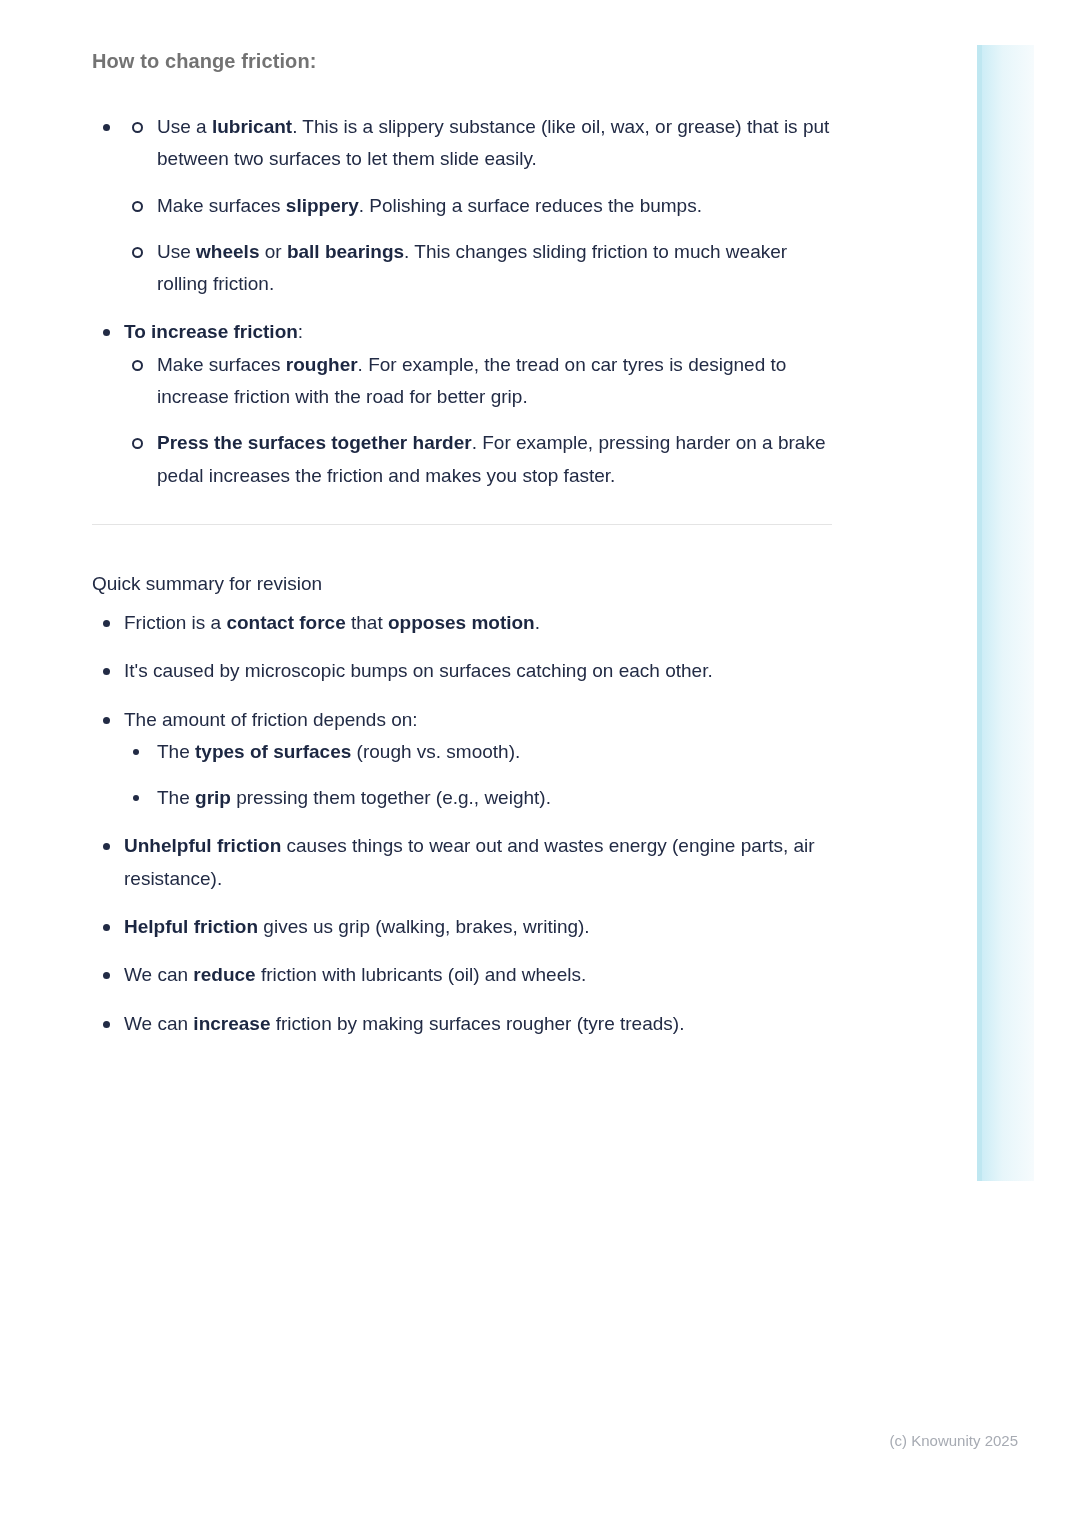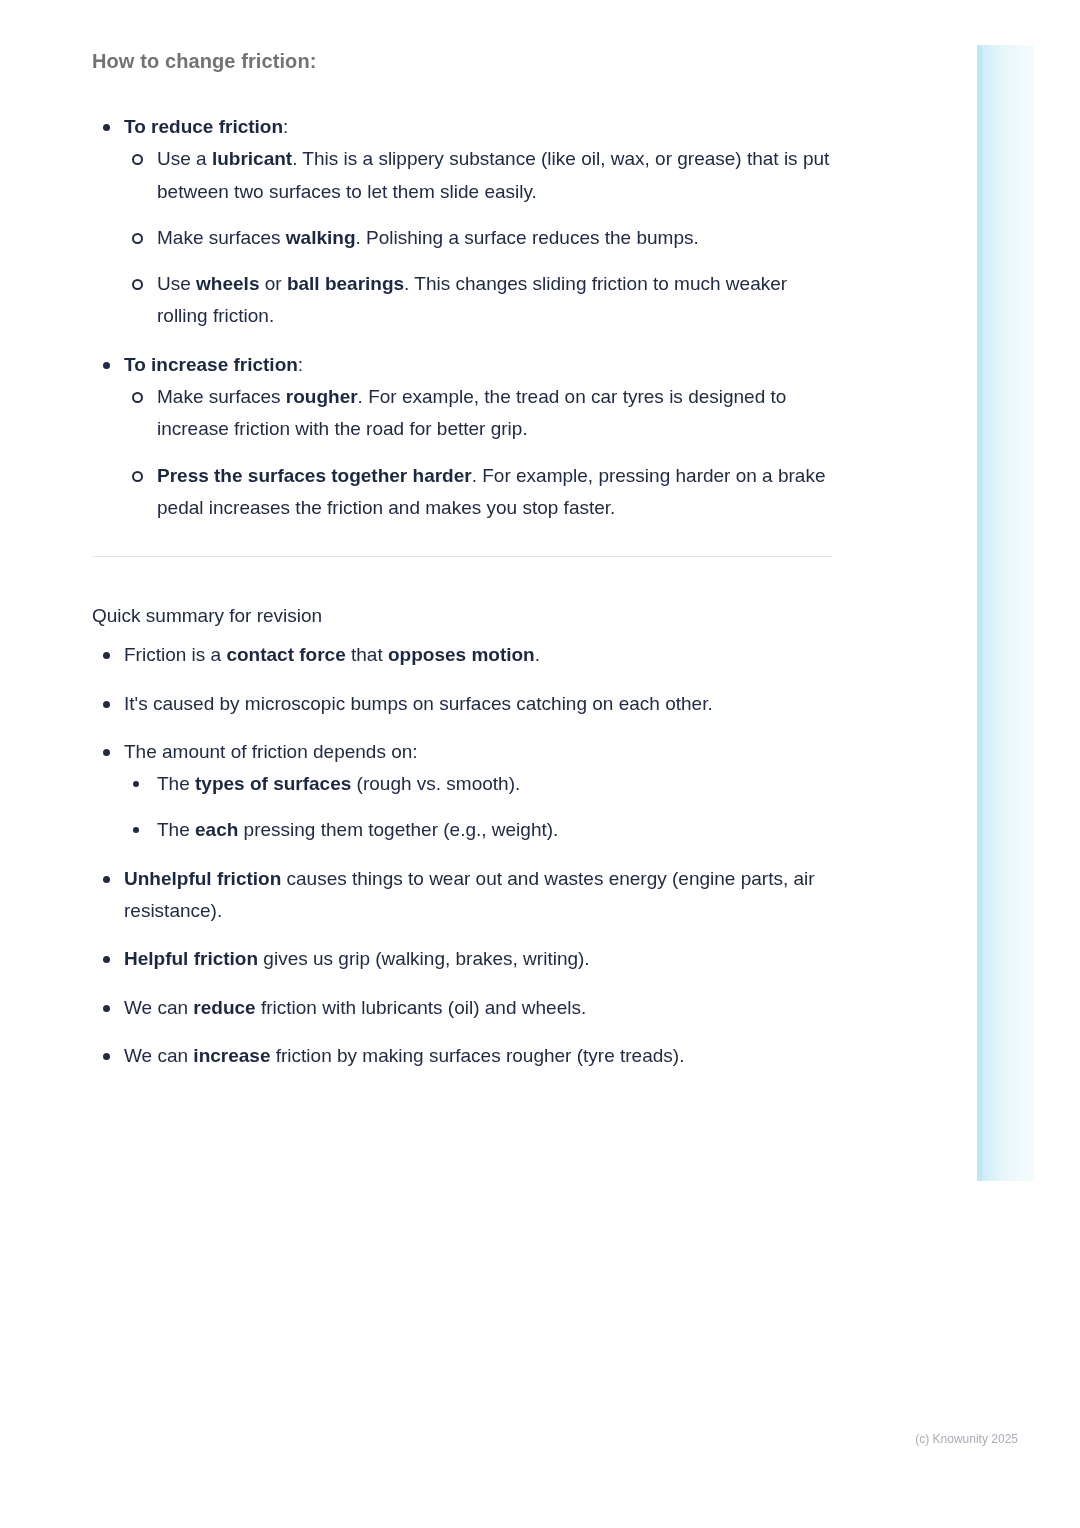--- a/index.html
+++ b/index.html
@@ -89,42 +89,41 @@
   hr.divider {
     border: none;
     border-top: 1px solid #e4e4e4;
     margin: 32px 0 48px 0;
   }
 
   .footer {
     position: absolute;
     top: 1432px;
     right: 62px;
-    font-size: 12px;
+    font-size: 15px;
     color: #a7abb3;
   }
 </style>
 </head>
 <body>
 
 <div class="accent-bar"></div>
 
 <div class="content">
 
   <h2 class="section-heading">How to change friction:</h2>
 
   <ul class="lvl1">
     <li class="group">
-      <div class="li-text"><span class="b">To reduce friction</span><span>:</span></div>
       <ul class="lvl2 circles">
         <li>
           <div class="li-text"><span>Use a </span><span class="b">lubricant</span><span>. This is a slippery substance (like oil, wax, or grease) that is put between two surfaces to let them slide easily.</span></div>
         </li>
         <li>
-          <div class="li-text"><span>Make surfaces </span><span class="b">walking</span><span>. Polishing a surface reduces the bumps.</span></div>
+          <div class="li-text"><span>Make surfaces </span><span class="b">slippery</span><span>. Polishing a surface reduces the bumps.</span></div>
         </li>
         <li>
           <div class="li-text"><span>Use </span><span class="b">wheels</span><span> or </span><span class="b">ball bearings</span><span>. This changes sliding friction to much weaker rolling friction.</span></div>
         </li>
       </ul>
     </li>
     <li class="group">
       <div class="li-text"><span class="b">To increase friction</span><span>:</span></div>
       <ul class="lvl2 circles">
         <li>
@@ -148,21 +147,21 @@
     <li>
       <div class="li-text"><span>It's caused by microscopic bumps on surfaces catching on each other.</span></div>
     </li>
     <li class="group">
       <div class="li-text"><span>The amount of friction depends on:</span></div>
       <ul class="lvl2 dots">
         <li>
           <div class="li-text"><span>The </span><span class="b">types of surfaces</span><span> (rough vs. smooth).</span></div>
         </li>
         <li>
-          <div class="li-text"><span>The </span><span class="b">each</span><span> pressing them together (e.g., weight).</span></div>
+          <div class="li-text"><span>The </span><span class="b">grip</span><span> pressing them together (e.g., weight).</span></div>
         </li>
       </ul>
     </li>
     <li>
       <div class="li-text"><span class="b">Unhelpful friction</span><span> causes things to wear out and wastes energy (engine parts, air resistance).</span></div>
     </li>
     <li>
       <div class="li-text"><span class="b">Helpful friction</span><span> gives us grip (walking, brakes, writing).</span></div>
     </li>
     <li>

